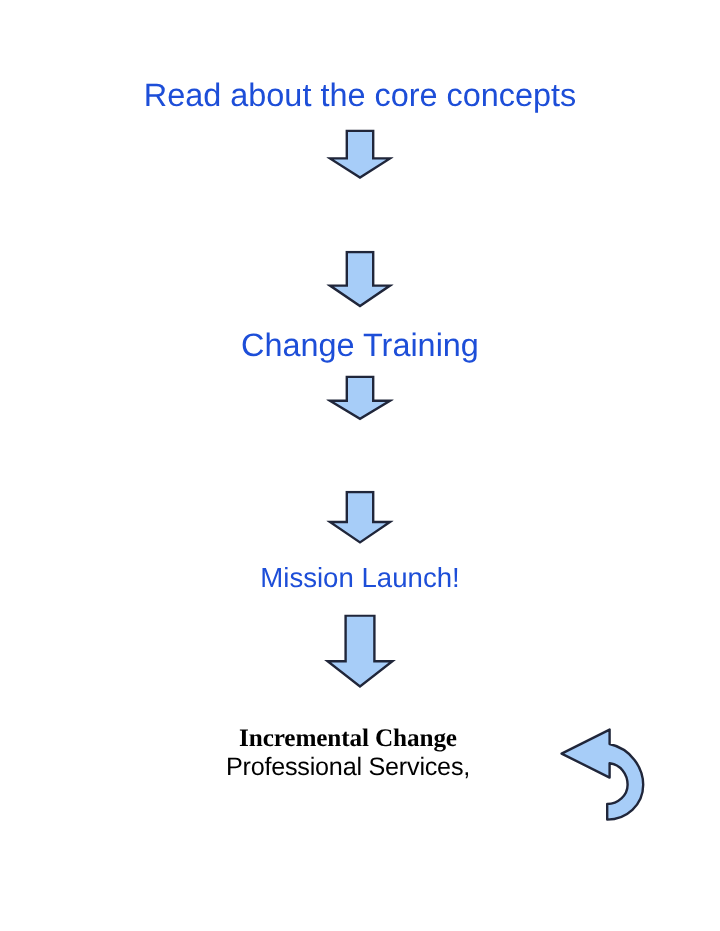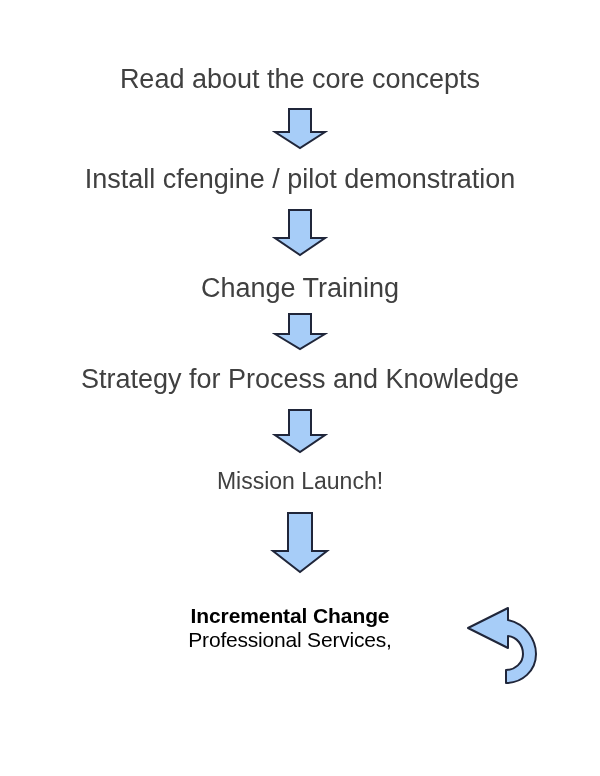--- a/index.html
+++ b/index.html
@@ -16,42 +16,42 @@
     width: 600px;
     height: 776px;
     background: #ffffff;
     overflow: hidden;
   }
   .step-label {
     position: absolute;
     left: 0;
     width: 600px;
     text-align: center;
-    color: #404040;
+    color: #1d4ed8;
     font-family: "Liberation Sans", sans-serif;
     font-weight: 400;
     white-space: nowrap;
     line-height: 1;
   }
   .arrow-down {
     position: absolute;
     display: block;
   }
   .final-block {
     position: absolute;
     left: 0;
     width: 580px;
     text-align: center;
     line-height: 1.12;
     color: #000000;
   }
   .final-title {
     font-weight: bold;
     font-size: 21px;
-    font-family: Liberation Sans, sans-serif;
+    font-family: Liberation Serif, serif;
     display: block;
     letter-spacing: -0.1px;
   }
   .final-line {
     font-weight: 400;
     font-size: 21px;
     font-family: "Liberation Sans", sans-serif;
     display: block;
     letter-spacing: -0.2px;
   }
@@ -63,33 +63,31 @@
 <body>
 
 <div id="canvas">
 
   <div class="step-label" style="top:66px; font-size:27px;">Read about the core concepts</div>
 
   <svg class="arrow-down" style="left:272px; top:108px;" width="56" height="42" viewBox="0 0 56 42">
     <polygon points="17,1 39,1 39,24 53,24 28,40 3,24 17,24" fill="#a7cdf8" stroke="#20263a" stroke-width="2" stroke-linejoin="miter"></polygon>
   </svg>
 
-  <div class="step-label" style="top:166px; font-size:27px;">Install cfengine / pilot demonstration</div>
 
   <svg class="arrow-down" style="left:272px; top:209px;" width="56" height="48" viewBox="0 0 56 48">
     <polygon points="17,1 39,1 39,29 53,29 28,46 3,29 17,29" fill="#a7cdf8" stroke="#20263a" stroke-width="2" stroke-linejoin="miter"></polygon>
   </svg>
 
   <div class="step-label" style="top:275px; font-size:27px;">Change Training</div>
 
   <svg class="arrow-down" style="left:272px; top:313px;" width="56" height="38" viewBox="0 0 56 38">
     <polygon points="17,1 39,1 39,21 53,21 28,36 3,21 17,21" fill="#a7cdf8" stroke="#20263a" stroke-width="2" stroke-linejoin="miter"></polygon>
   </svg>
 
-  <div class="step-label" style="top:366px; font-size:27px;">Strategy for Process and Knowledge</div>
 
   <svg class="arrow-down" style="left:272px; top:409px;" width="56" height="45" viewBox="0 0 56 45">
     <polygon points="17,1 39,1 39,26 53,26 28,43 3,26 17,26" fill="#a7cdf8" stroke="#20263a" stroke-width="2" stroke-linejoin="miter"></polygon>
   </svg>
 
   <div class="step-label" style="top:470px; font-size:23px;">Mission Launch!</div>
 
   <svg class="arrow-down" style="left:270px; top:512px;" width="60" height="62" viewBox="0 0 60 62">
     <polygon points="18,1 42,1 42,39 57,39 30,60 3,39 18,39" fill="#a7cdf8" stroke="#20263a" stroke-width="2" stroke-linejoin="miter"></polygon>
   </svg>

